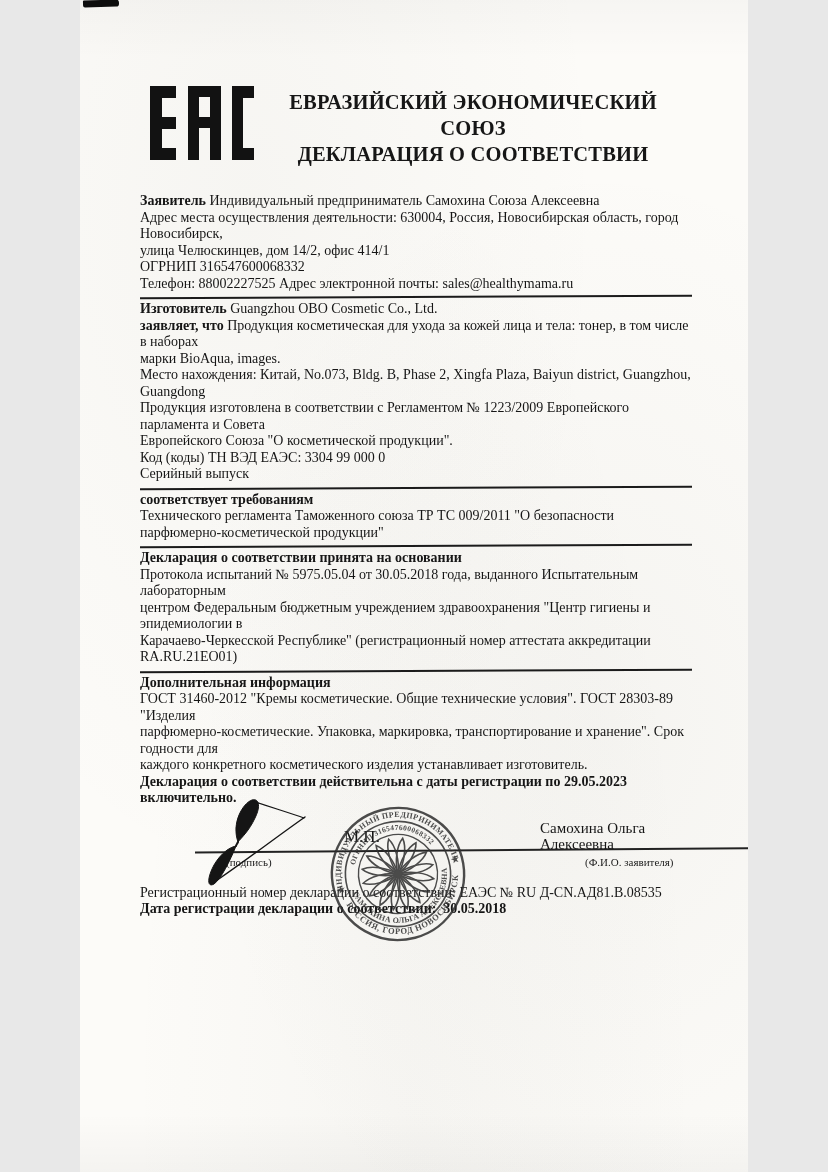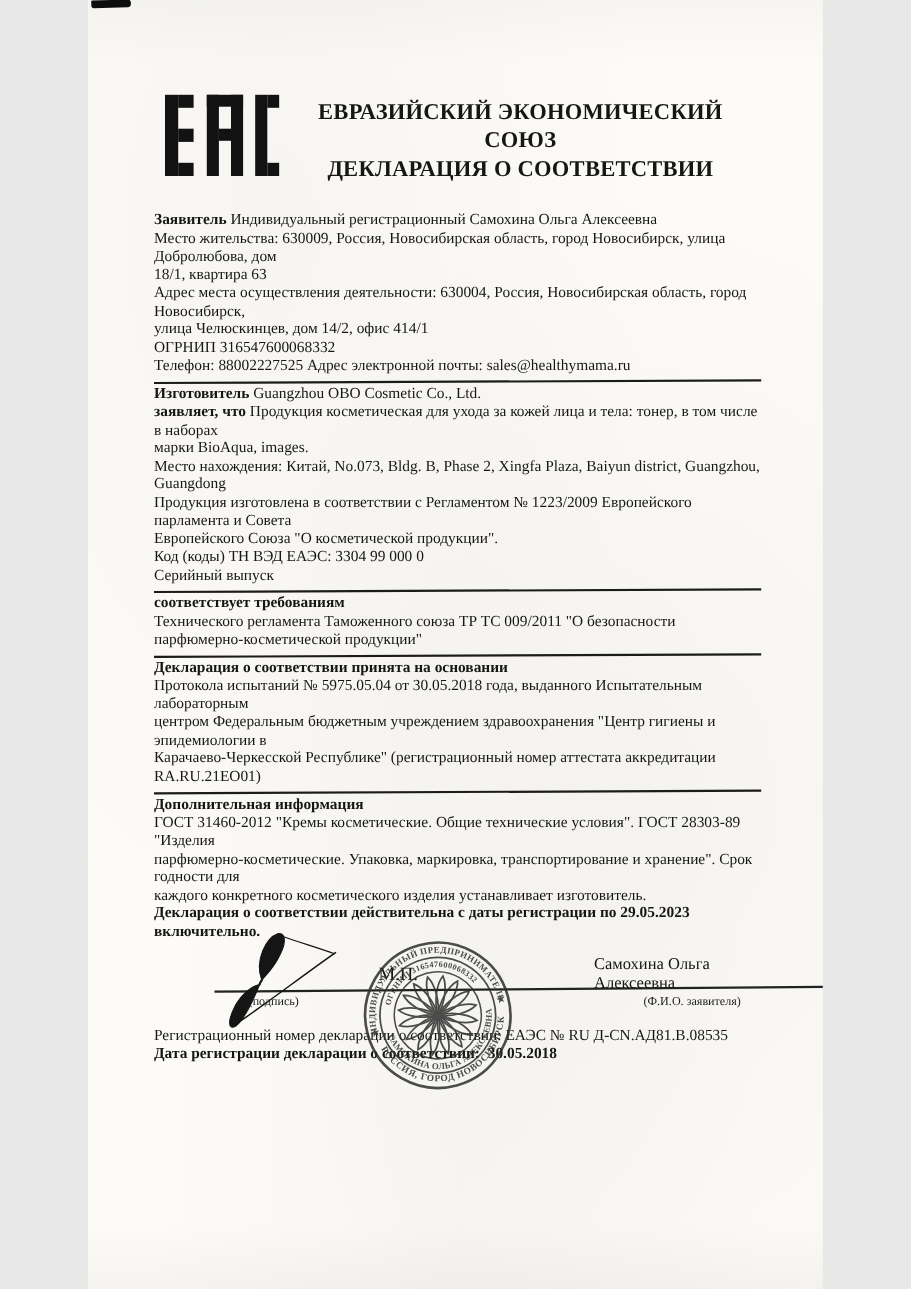--- a/index.html
+++ b/index.html
@@ -65,23 +65,21 @@
     </svg>
     <div class="title">
       <div>ЕВРАЗИЙСКИЙ ЭКОНОМИЧЕСКИЙ СОЮЗ</div>
       <div>ДЕКЛАРАЦИЯ О СООТВЕТСТВИИ</div>
     </div>
   </header>
 
   <main class="content">
 
     <section>
-      <p><span class="b">Заявитель</span><span> Индивидуальный регистрационный Самохина Ольга Алексеевна</span></p>
-      <p>Место жительства: 630009, Россия, Новосибирская область, город Новосибирск, улица Добролюбова, дом
-18/1, квартира 63</p>
+      <p><span class="b">Заявитель</span><span> Индивидуальный предприниматель Самохина Союза Алексеевна</span></p>
       <p>Адрес места осуществления деятельности: 630004, Россия, Новосибирская область, город Новосибирск,
 улица Челюскинцев, дом 14/2, офис 414/1</p>
       <p>ОГРНИП 316547600068332</p>
       <p>Телефон: 88002227525 Адрес электронной почты: sales@healthymama.ru</p>
     </section>
 
     <div class="rule"></div>
 
     <section>
       <p><span class="b">Изготовитель</span><span> Guangzhou OBO Cosmetic Co., Ltd.</span></p>

